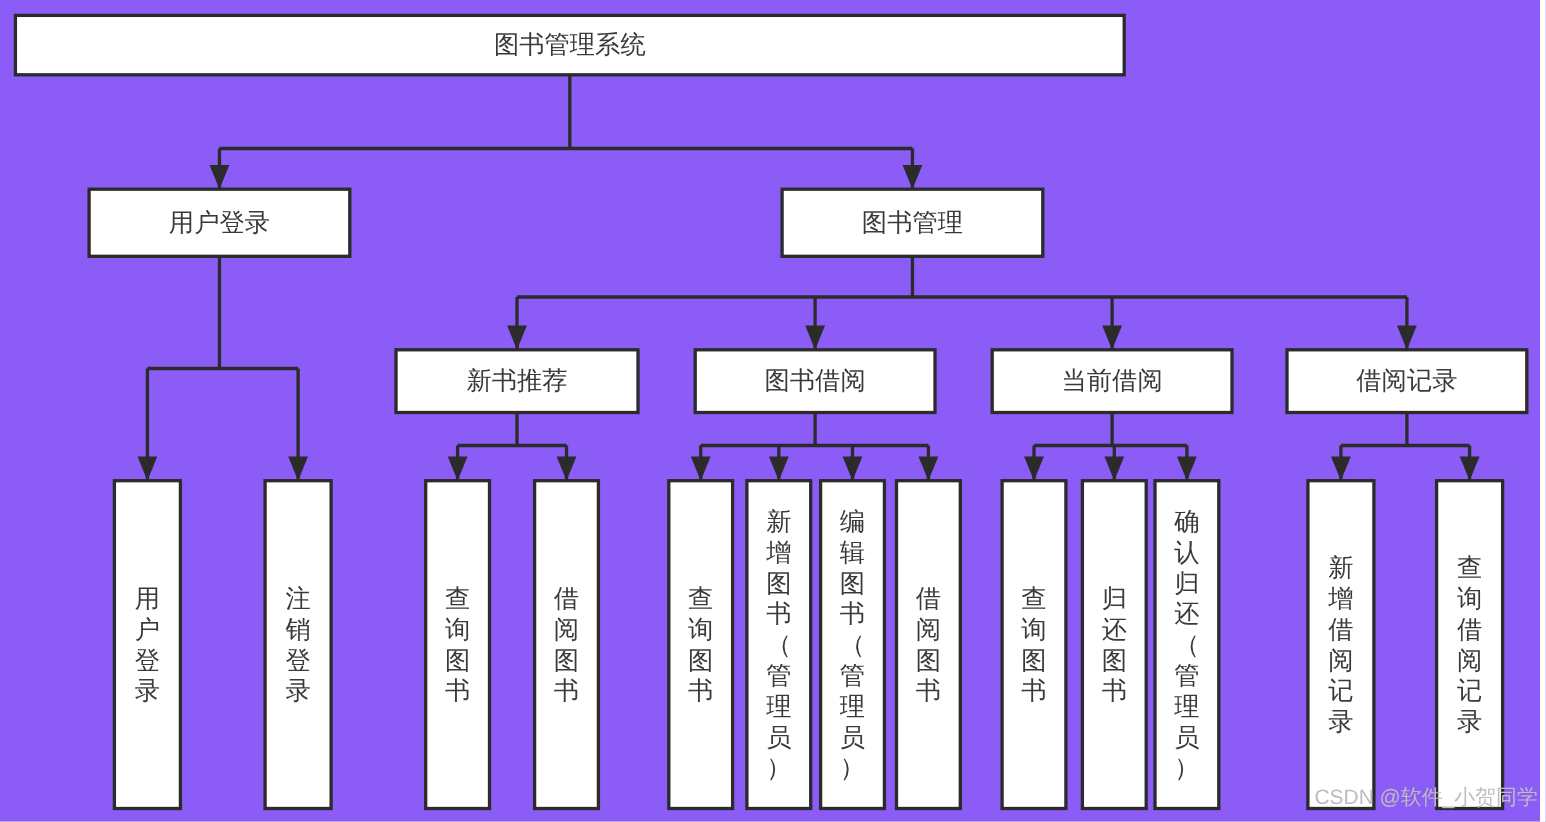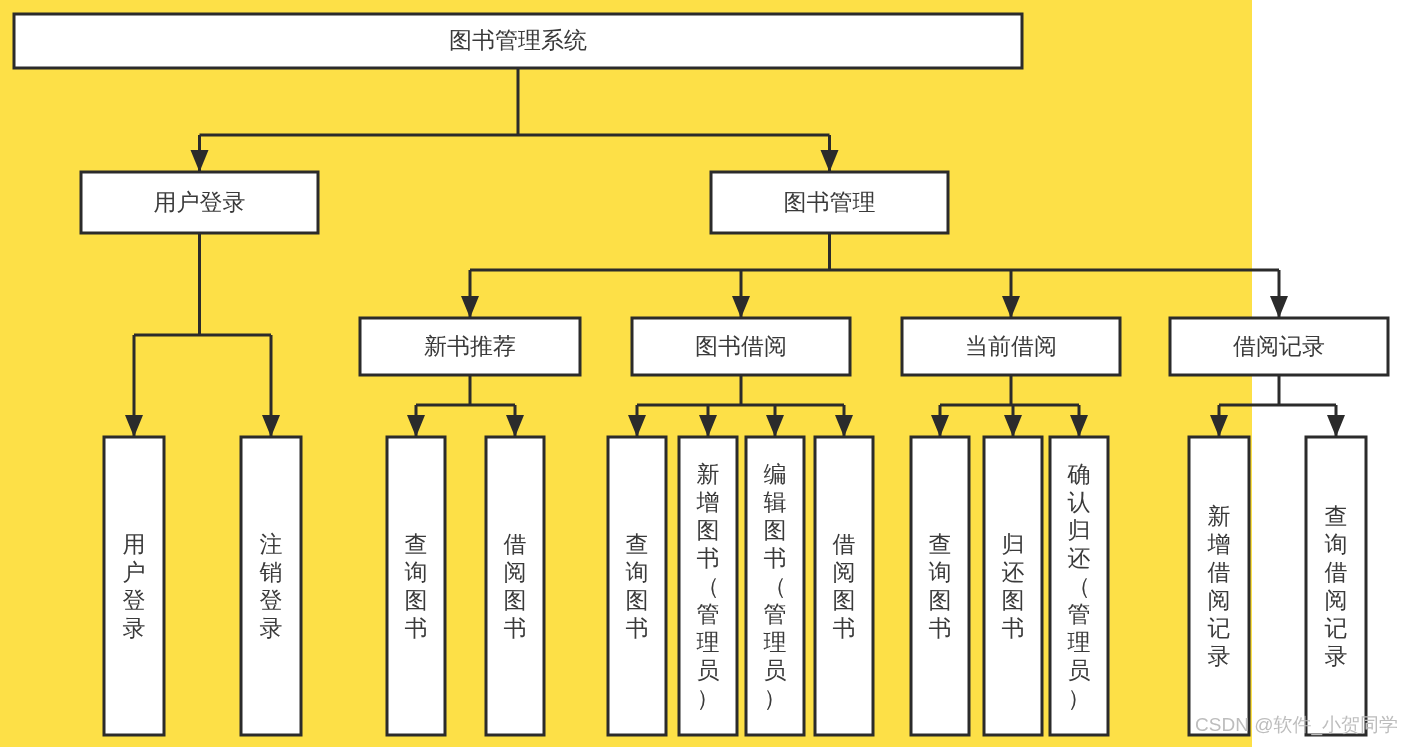--- a/index.html
+++ b/index.html
@@ -8,23 +8,23 @@
     background: #ffffff;
   }
   body {
     width: 1405px;
     height: 747px;
     overflow: hidden;
     font-family: "Liberation Sans", "DejaVu Sans", sans-serif;
   }
   #diagram-root {
     position: relative;
-    width: 1252px;
+    width: 1400px;
     height: 747px;
-    background: #fde047;
+    background: #8b5cf6;
     text-align: right;
   }
   svg.diagram-svg {
     display: block;
     width: 1405px;
     height: 747px;
   }
   .node-box {
     fill: #ffffff;
     stroke: #2b2b2b;

